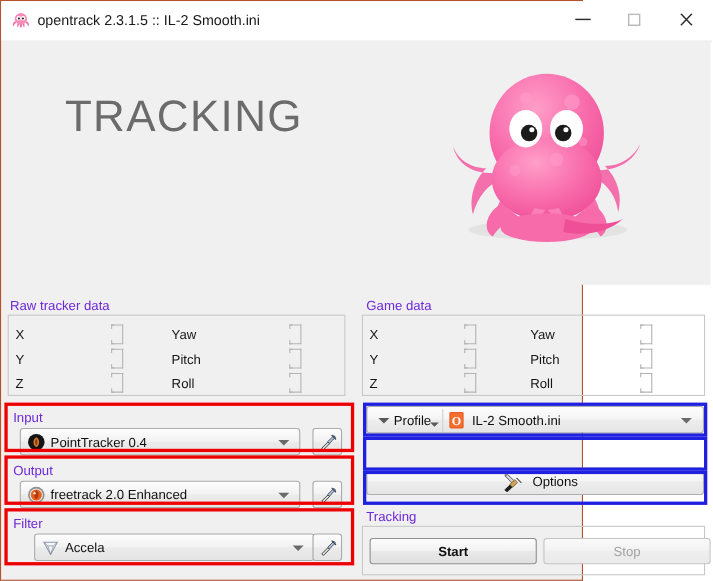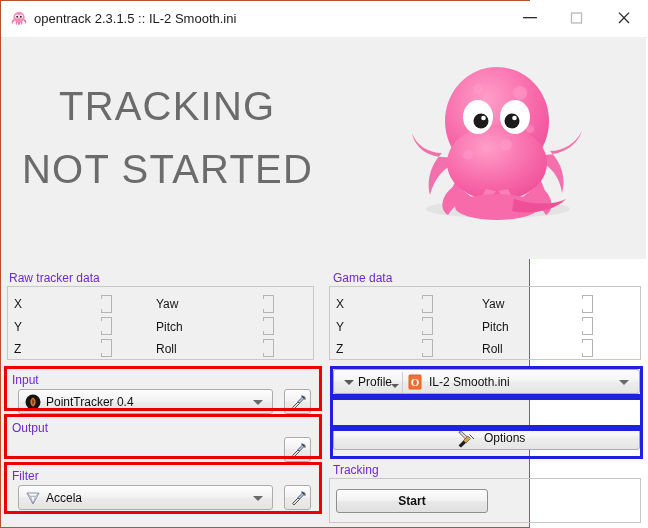--- a/index.html
+++ b/index.html
@@ -299,21 +299,20 @@
     </div>
     <div class="win-btn btn-close">
       <svg width="16" height="12" viewBox="0 0 16 12">
           <path d="M3 0.6 L13 11 M13 0.6 L3 11" stroke="#2b2b2b" stroke-width="1.3" fill="none"></path>
         </svg>
     </div>
   </div>
 
   <div class="hero">
     <div class="hero-line hero-l1">TRACKING</div>
-    <div class="hero-line hero-l2">NOT STARTED</div>
 
     <span class="octo">
       <svg width="190" height="185" viewBox="0 0 190 185">
         <defs>
           <radialGradient id="gbody" cx="40%" cy="30%" r="75%">
             <stop offset="0%" stop-color="#ff9ec8"></stop>
             <stop offset="60%" stop-color="#f86bab"></stop>
             <stop offset="100%" stop-color="#ef4f97"></stop>
           </radialGradient>
         </defs>
@@ -435,30 +434,43 @@
   </div>
   <div class="toolbtn" style="left:283px; top:388px;">
     <svg width="16" height="16" viewBox="0 0 16 16">
       <path d="M2.5 13.5 L8 8 L9.5 9.5 L4 15 Z" fill="#dcdcdc" stroke="#4a4a4a" stroke-width="0.9"></path>
       <path d="M8 7.5 L11 4.5 L13.5 2 L15 3.5 L12.5 6 L9.5 9 Z" fill="#b8c8dc" stroke="#3a4a5c" stroke-width="0.9"></path>
       <path d="M11.5 1.5 L15.5 5.5" stroke="#3a4a5c" stroke-width="1.1"></path>
     </svg>
   </div>
 
   <div class="group-title" style="left:9px; top:420px;">Output</div>
+  <div class="combo" style="left:17px; top:436px; width:255px;">
+    <span class="combo-icon">
+      <svg width="16" height="16" viewBox="0 0 16 16">
+        <circle cx="8" cy="8" r="7.5" fill="#8f8f8f"></circle>
+        <circle cx="8" cy="8" r="6" fill="#e8e8e8"></circle>
+        <circle cx="8" cy="8" r="5" fill="#e85f1e"></circle>
+        <path d="M8 3.6 C6.4 4.6 5.6 6.4 6 8.4 C6.4 10.2 7.2 11.4 8 12 C8.8 11.4 9.6 10.2 10 8.4 C10.4 6.4 9.6 4.6 8 3.6Z" fill="#b03b0c"></path>
+        <circle cx="6.4" cy="6.4" r="1.1" fill="#ffe9c8"></circle>
+      </svg>
+    </span>
+    <span class="combo-text">freetrack 2.0 Enhanced</span>
+    <span class="combo-arrow"></span>
+  </div>
   <div class="toolbtn" style="left:283px; top:436px;">
     <svg width="16" height="16" viewBox="0 0 16 16">
       <path d="M2.5 13.5 L8 8 L9.5 9.5 L4 15 Z" fill="#dcdcdc" stroke="#4a4a4a" stroke-width="0.9"></path>
       <path d="M8 7.5 L11 4.5 L13.5 2 L15 3.5 L12.5 6 L9.5 9 Z" fill="#b8c8dc" stroke="#3a4a5c" stroke-width="0.9"></path>
       <path d="M11.5 1.5 L15.5 5.5" stroke="#3a4a5c" stroke-width="1.1"></path>
     </svg>
   </div>
 
   <div class="group-title" style="left:9px; top:468px;">Filter</div>
-  <div class="combo" style="left:17px; top:484px; width:255px;">
+  <div class="combo" style="left:30px; top:484px; width:255px;">
     <span class="combo-icon">
       <svg width="16" height="16" viewBox="0 0 16 16">
         <path d="M2 3 L14 3 L8 14 Z" fill="#f2f4f8" stroke="#8d98a8" stroke-width="1"></path>
         <path d="M2 3 L5.5 6.3 L8 14 Z" fill="#dfe5ee" stroke="#8d98a8" stroke-width="0.7"></path>
         <path d="M14 3 L10.5 6.3 L8 14 Z" fill="#eef2f7" stroke="#8d98a8" stroke-width="0.7"></path>
         <path d="M5.5 6.3 L10.5 6.3" stroke="#8d98a8" stroke-width="0.7"></path>
       </svg>
     </span>
     <span class="combo-text">Accela</span>
     <span class="combo-arrow"></span>
@@ -497,20 +509,21 @@
         <path d="M13.5 5.5 L18 10" stroke="#4d4d4d" stroke-width="1"></path>
       </svg>
     </span>
     <span class="pbtn-label" style="left:150px; top:5px;">Options</span>
   </div>
 
 
   <div class="group-title" style="left:330px; top:462px;">Tracking</div>
   <div class="group" style="left:328px; top:477px; width:312px; height:45px;">
     <div class="trackbtn primary" style="left:6px; top:10px;">Start</div>
+    <div class="trackbtn disabled" style="left:164px; top:10px;">Stop</div>
   </div>
 
   <div class="anno anno-red" style="left:3px;  top:365px; width:318px; height:45px;"></div>
   <div class="anno anno-red" style="left:3px;  top:413px; width:318px; height:45px;"></div>
   <div class="anno anno-red" style="left:3px;  top:461px; width:318px; height:52px;"></div>
   <div class="anno anno-blue" style="left:329px; top:365px; width:313px; height:31px;"></div>
   <div class="anno anno-blue" style="left:329px; top:396px; width:313px; height:31px;"></div>
   <div class="anno anno-blue" style="left:329px; top:427px; width:313px; height:31px;"></div>
 
 </div>

